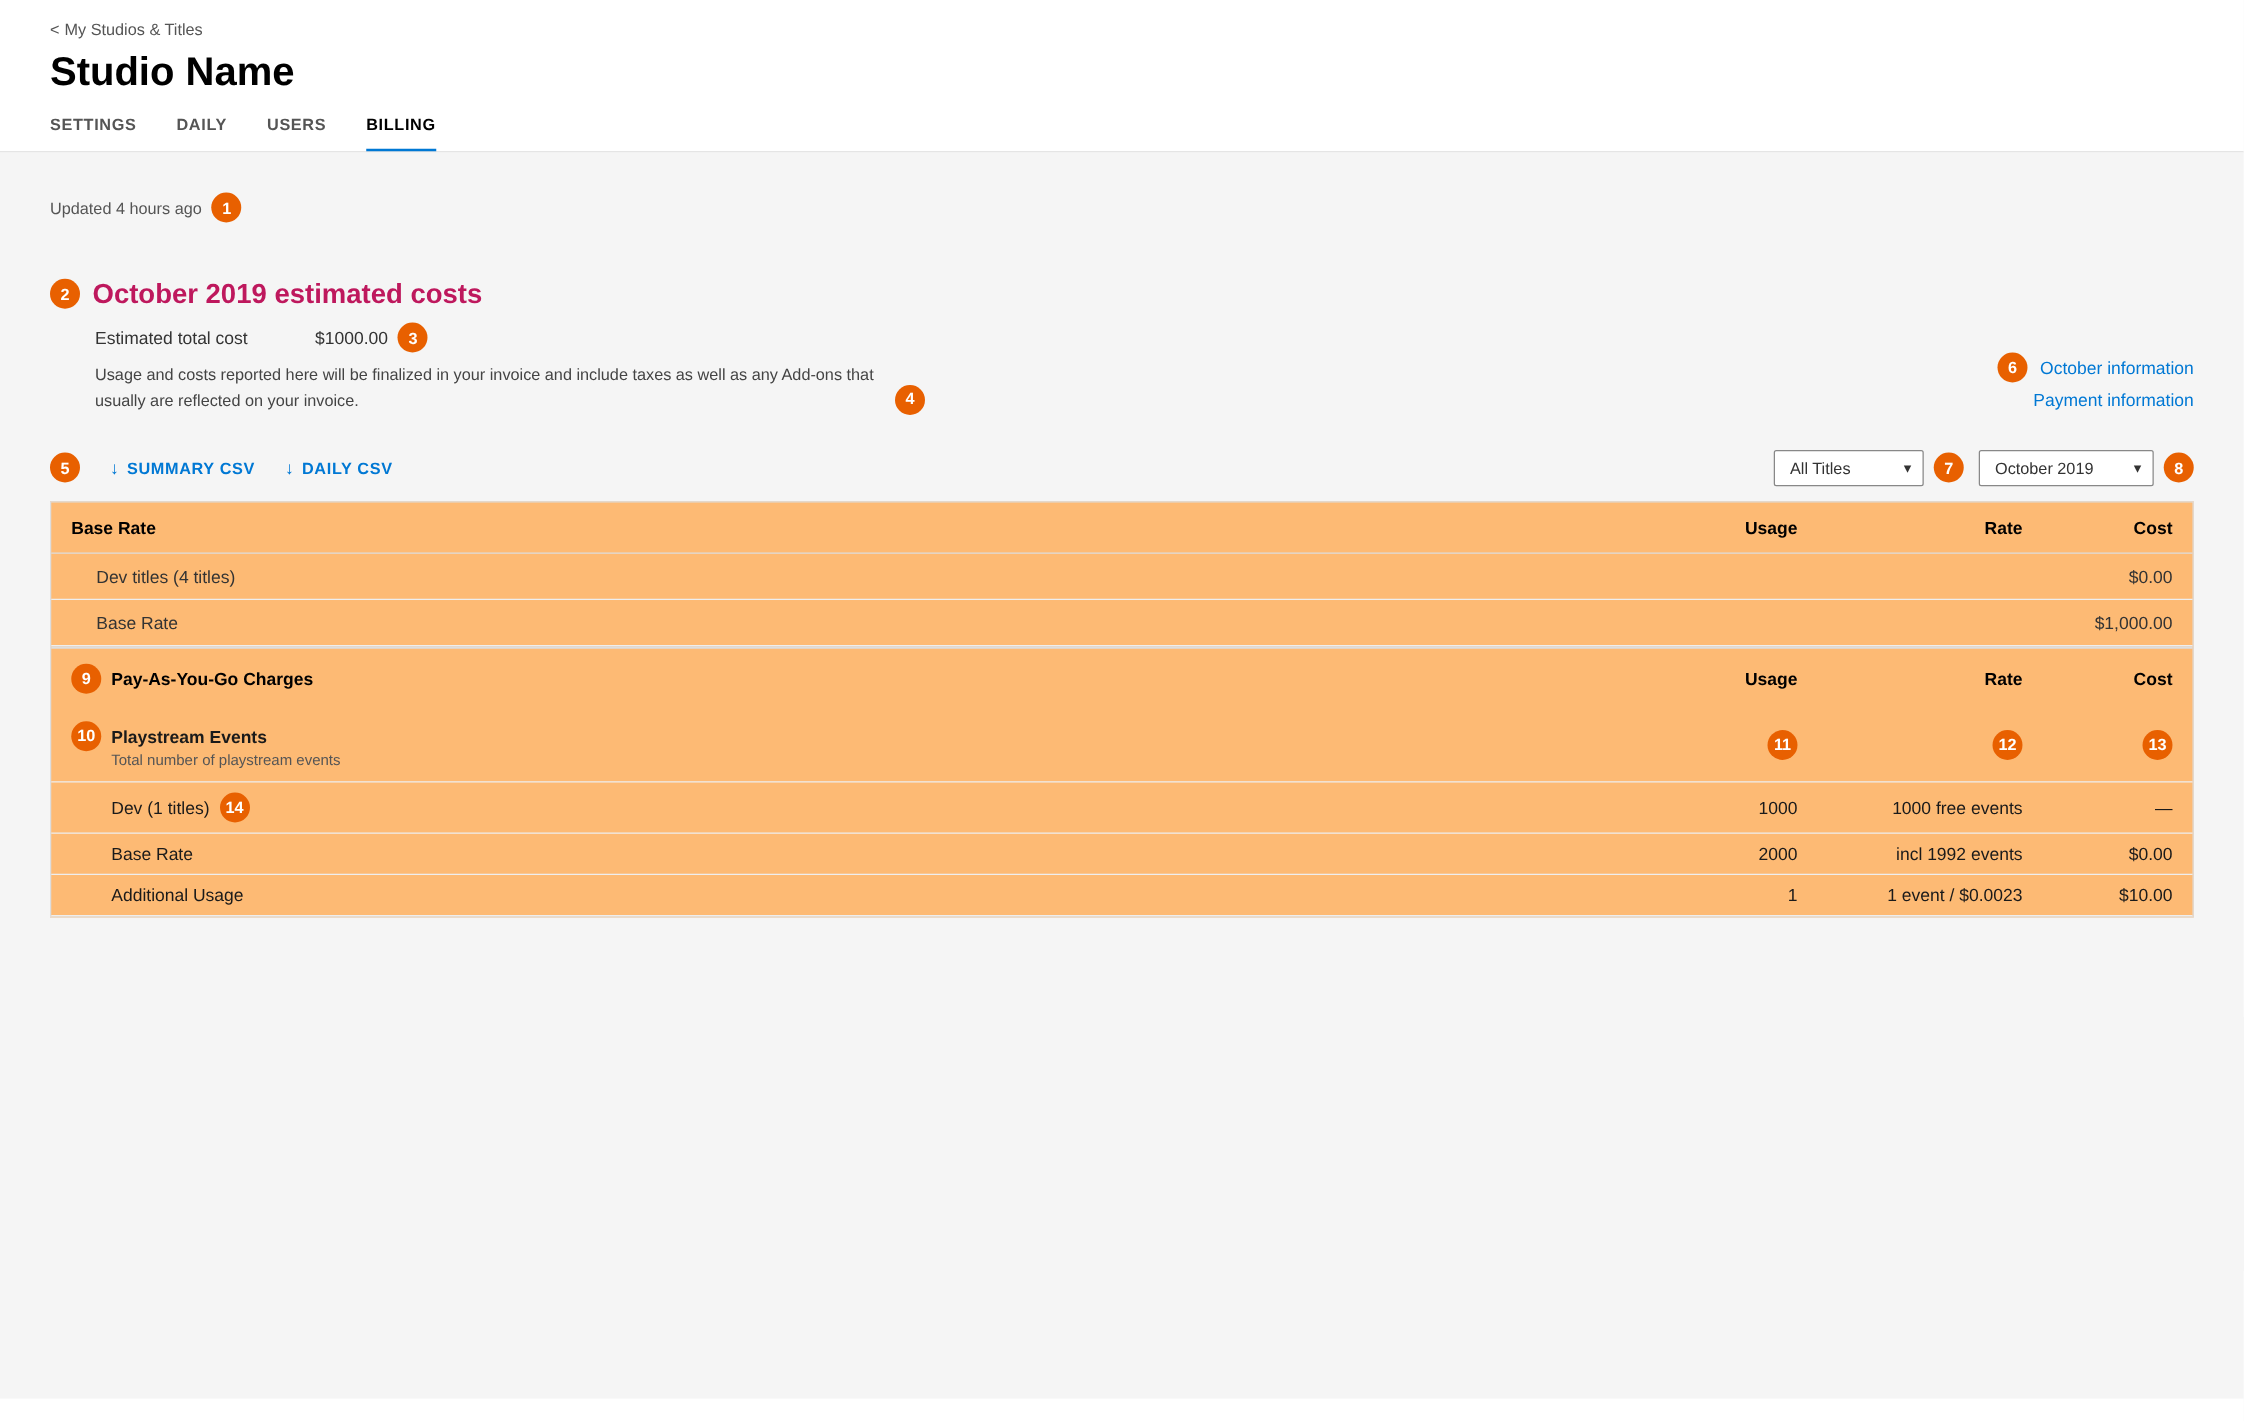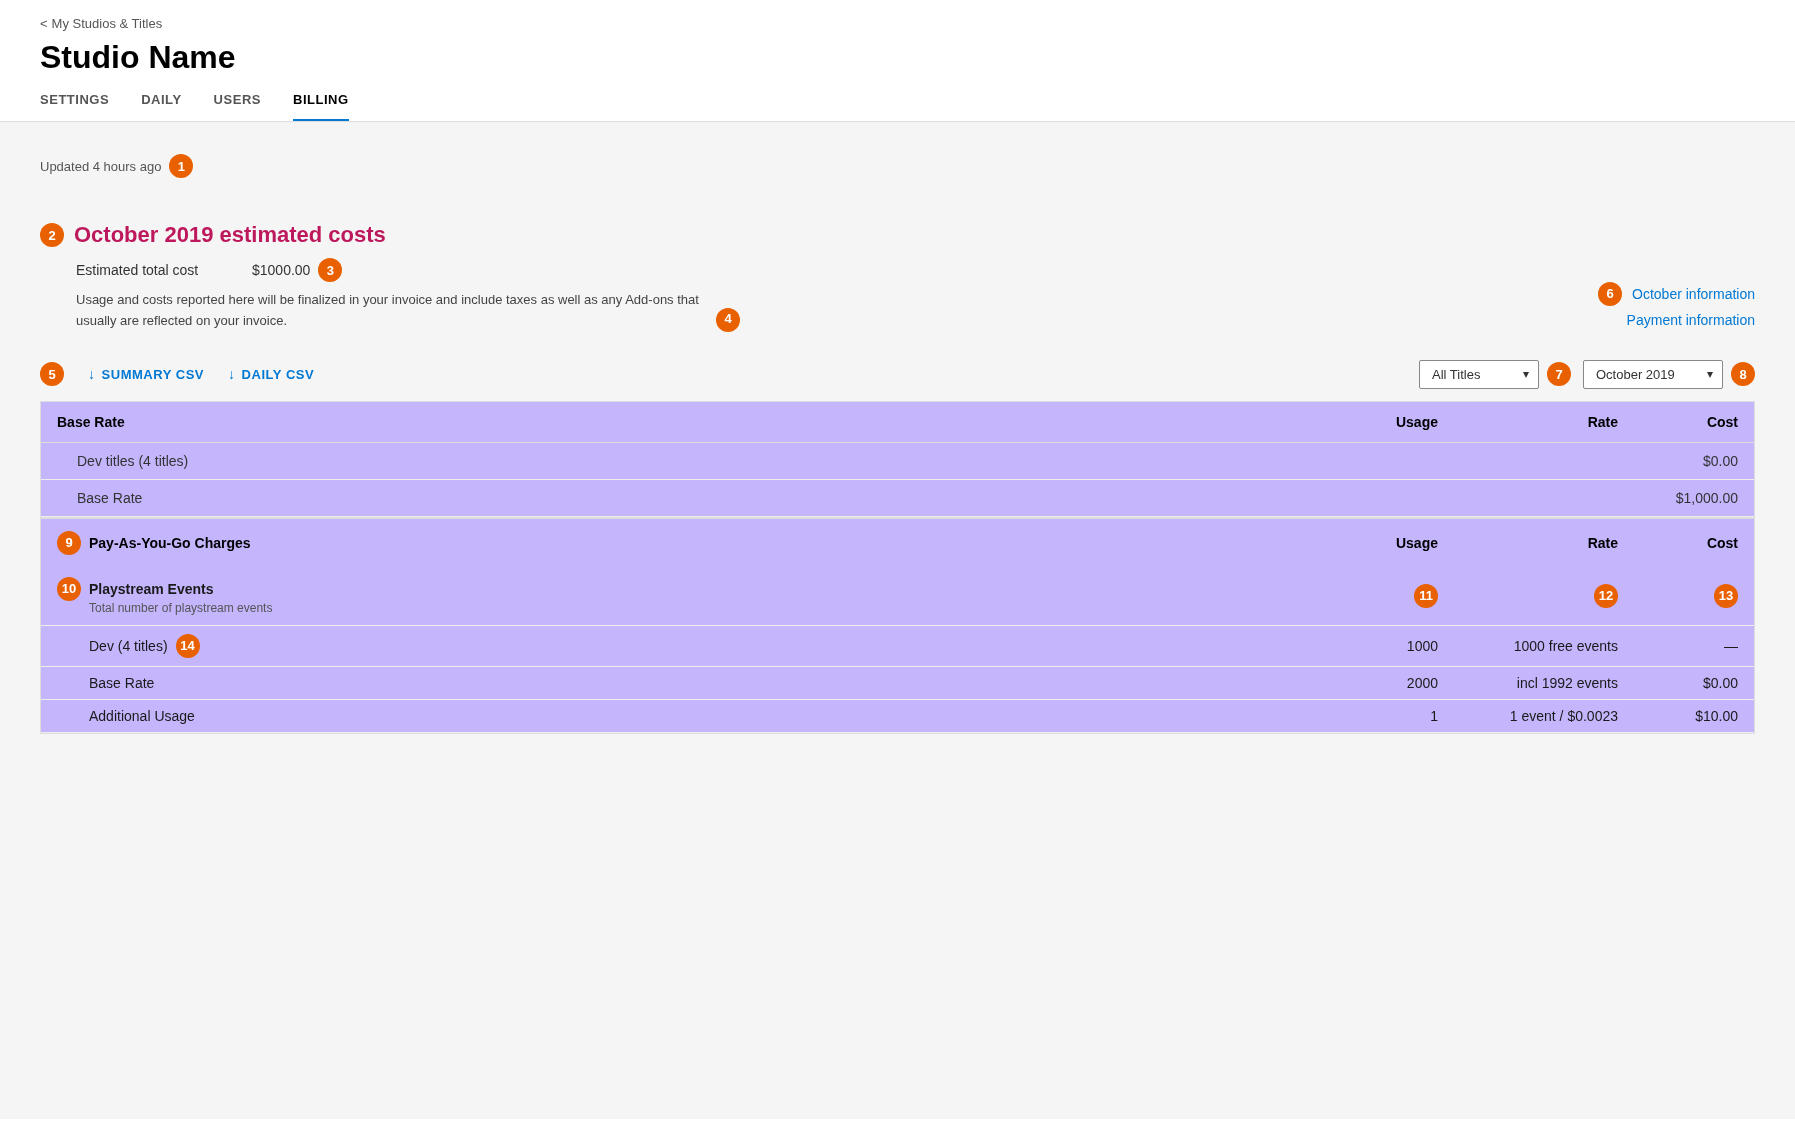--- a/index.html
+++ b/index.html
@@ -224,21 +224,21 @@
     }
     .select-arrow {
       position: absolute;
       right: 10px;
       pointer-events: none;
       color: #333;
       font-size: 12px;
     }
 
     .table-container {
-      background: #c4b5fd;
+      background: #fdba74;
       border: 1px solid #ddd;
       margin-top: 12px;
       width: 100%;
     }
 
     .table-section-header {
       display: grid;
       grid-template-columns: 1fr 120px 180px 120px;
       padding: 12px 16px;
       font-weight: 700;
@@ -429,21 +429,21 @@
           <span class="badge">12</span>
         </div>
         <div class="col-right" style="display:flex; align-items:flex-start; justify-content:flex-end; gap:8px;">
           <span class="badge">13</span>
         </div>
       </div>
     </div>
 
     <div style="display:grid; grid-template-columns: 1fr 120px 180px 120px; padding: 8px 16px 8px 48px; border-bottom: 1px solid #eee; align-items:center; font-size:14px;">
       <span style="display:flex; align-items:center; gap:8px;">
-        <span>Dev (4 titles)</span>
+        <span>Dev (1 titles)</span>
         <span class="badge">14</span>
       </span>
       <span style="text-align:right;">1000</span>
       <span style="text-align:right;">1000 free events</span>
       <span style="text-align:right;">—</span>
     </div>
 
     <div style="display:grid; grid-template-columns: 1fr 120px 180px 120px; padding: 8px 16px 8px 48px; border-bottom: 1px solid #eee; align-items:center; font-size:14px;">
       <span>Base Rate</span>
       <span style="text-align:right;">2000</span>

